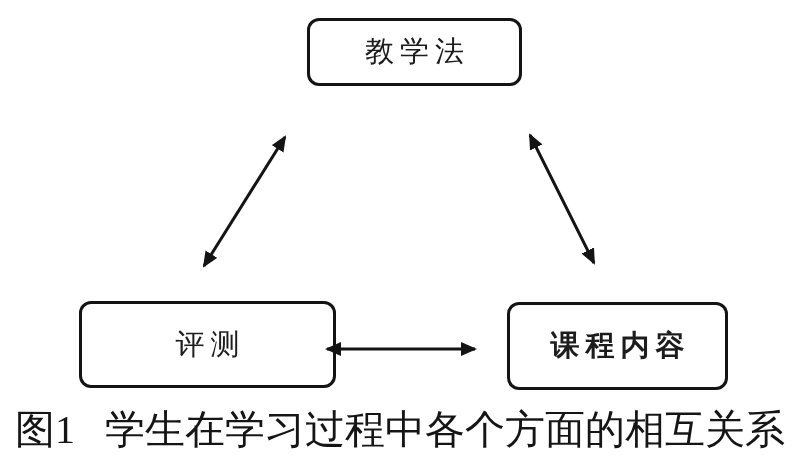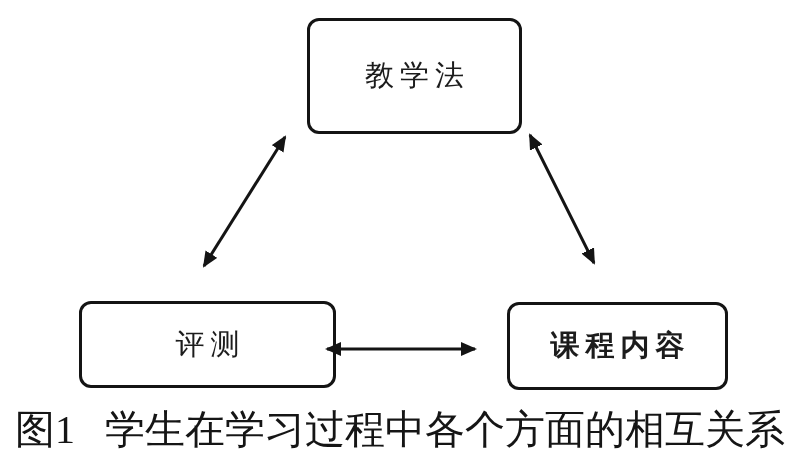--- a/index.html
+++ b/index.html
@@ -21,21 +21,21 @@
     align-items: center;
     justify-content: center;
   }
   .node-label {
     font-size: 29px;
     color: #1c1c1c;
     letter-spacing: 6px;
     text-indent: 6px; 
     white-space: nowrap;
   }
-  #box-teaching   { left: 307px; top: 18px;  width: 215px; height: 116px; }
+  #box-teaching   { left: 307px; top: 18px;  width: 215px; height: 68px; }
   #box-assessment { left: 79px;  top: 301px; width: 257px; height: 87px; }
   #box-content    { left: 507px; top: 302px; width: 221px; height: 88px; font-weight: bold; }
   .connector-layer {
     position: absolute;
     left: 0; top: 0;
     width: 800px; height: 474px;
     pointer-events: none;
   }
   .caption {
     position: absolute;

